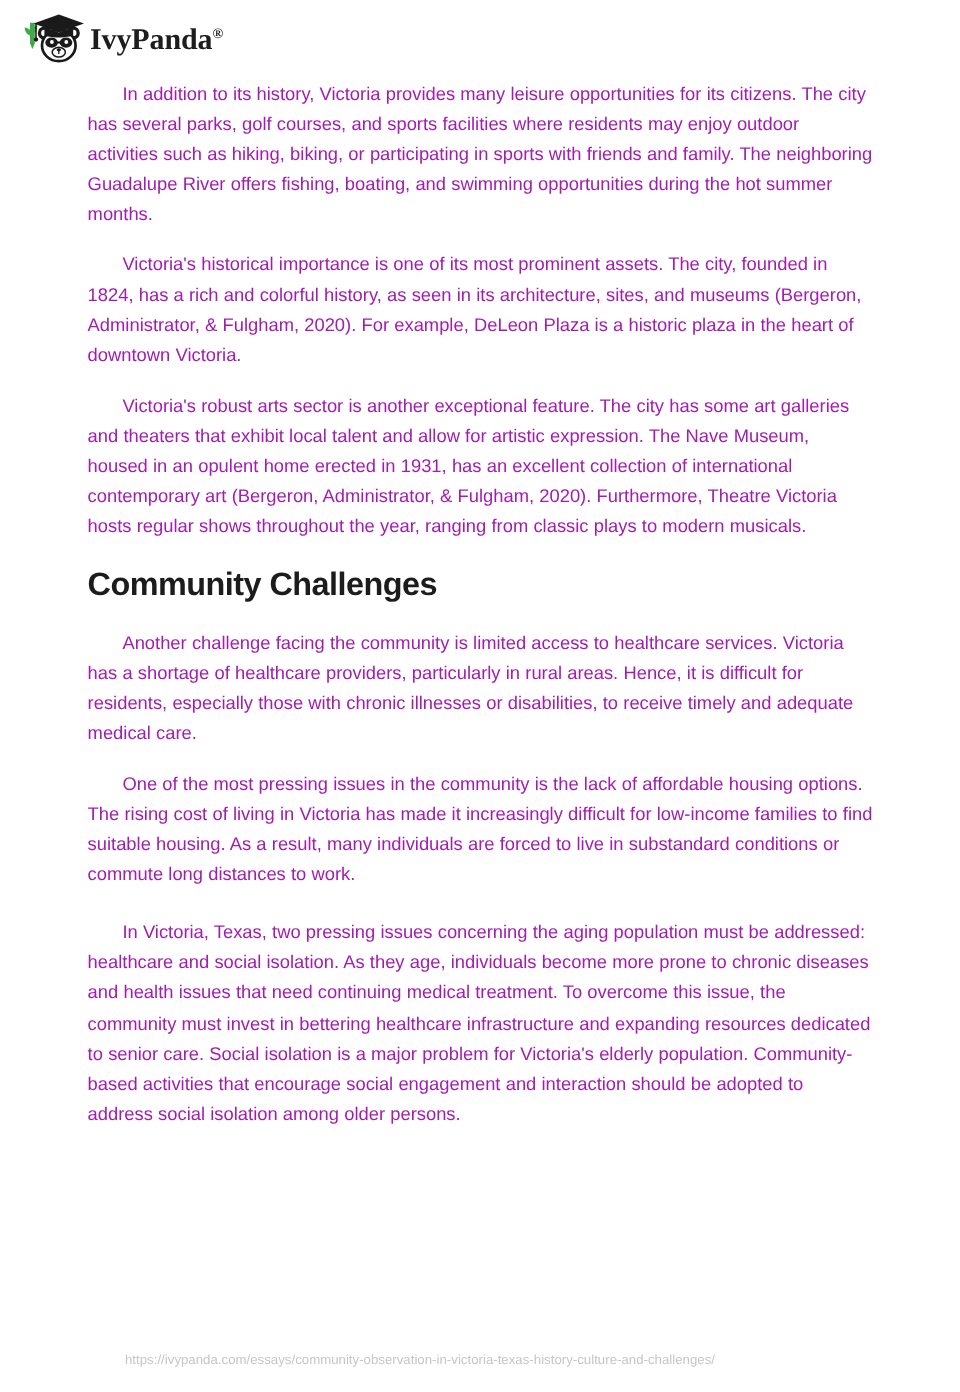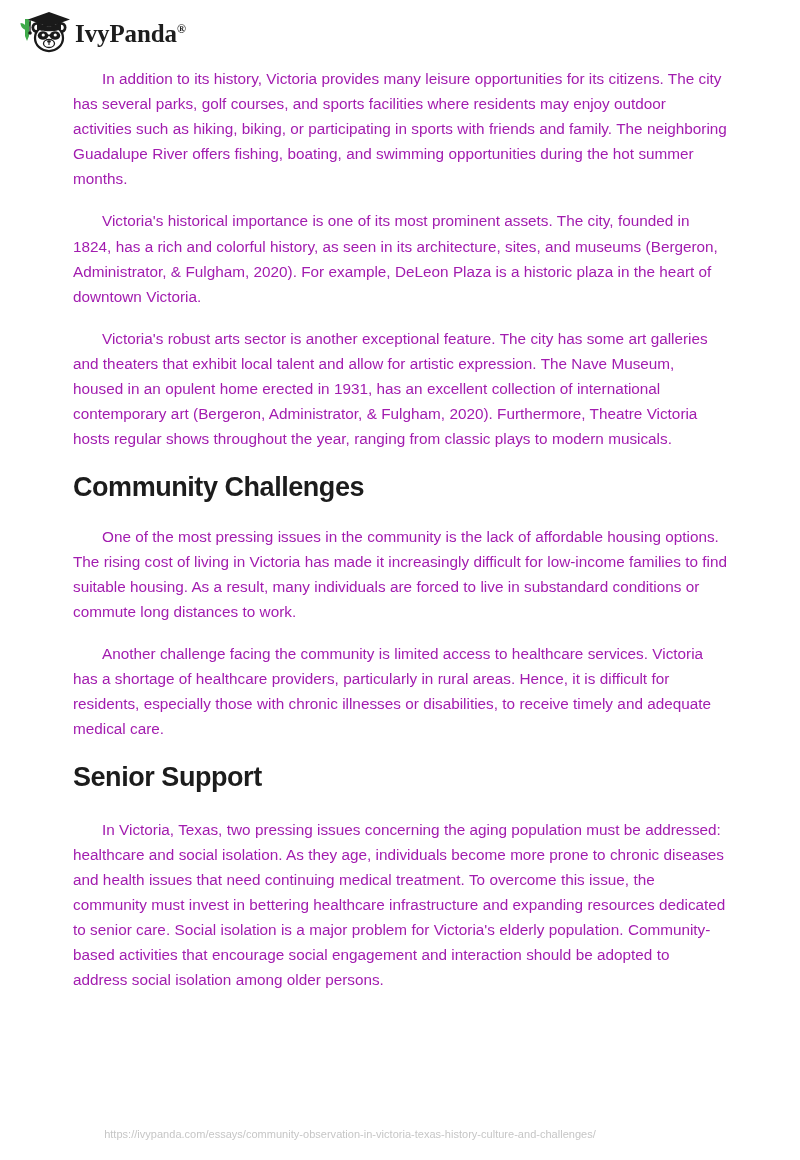--- a/index.html
+++ b/index.html
@@ -164,25 +164,24 @@
 <div class="doc-body">
 
   <p class="para">In addition to its history, Victoria provides many leisure opportunities for its citizens. The city has several parks, golf courses, and sports facilities where residents may enjoy outdoor activities such as hiking, biking, or participating in sports with friends and family. The neighboring Guadalupe River offers fishing, boating, and swimming opportunities during the hot summer months.</p>
 
   <p class="para">Victoria's historical importance is one of its most prominent assets. The city, founded in 1824, has a rich and colorful history, as seen in its architecture, sites, and museums (Bergeron, Administrator, &amp; Fulgham, 2020). For example, DeLeon Plaza is a historic plaza in the heart of downtown Victoria.</p>
 
   <p class="para">Victoria's robust arts sector is another exceptional feature. The city has some art galleries and theaters that exhibit local talent and allow for artistic expression. The Nave Museum, housed in an opulent home erected in 1931, has an excellent collection of international contemporary art (Bergeron, Administrator, &amp; Fulgham, 2020). Furthermore, Theatre Victoria hosts regular shows throughout the year, ranging from classic plays to modern musicals.</p>
 
   <h2 class="section-heading heading-block-top">Community Challenges</h2>
 
+  <p class="para">Another challenge facing the community is limited access to healthcare services. Victoria has a shortage of healthcare providers, particularly in rural areas. Hence, it is difficult for residents, especially those with chronic illnesses or disabilities, to receive timely and adequate medical care.</p>
+
   <p class="para">One of the most pressing issues in the community is the lack of affordable housing options. The rising cost of living in Victoria has made it increasingly difficult for low-income families to find suitable housing. As a result, many individuals are forced to live in substandard conditions or commute long distances to work.</p>
 
-  <p class="para">Another challenge facing the community is limited access to healthcare services. Victoria has a shortage of healthcare providers, particularly in rural areas. Hence, it is difficult for residents, especially those with chronic illnesses or disabilities, to receive timely and adequate medical care.</p>
-
-  <h2 class="section-heading">Senior Support</h2>
 
   <p class="para">In Victoria, Texas, two pressing issues concerning the aging population must be addressed: healthcare and social isolation. As they age, individuals become more prone to chronic diseases and health issues that need continuing medical treatment. To overcome this issue, the community must invest in bettering healthcare infrastructure and expanding resources dedicated to senior care. Social isolation is a major problem for Victoria's elderly population. Community-based activities that encourage social engagement and interaction should be adopted to address social isolation among older persons.</p>
 
 </div>
 
 <div class="page-footer">
   <span class="footer-url">https://ivypanda.com/essays/community-observation-in-victoria-texas-history-culture-and-challenges/</span>
 </div>
 
 </body></html>

